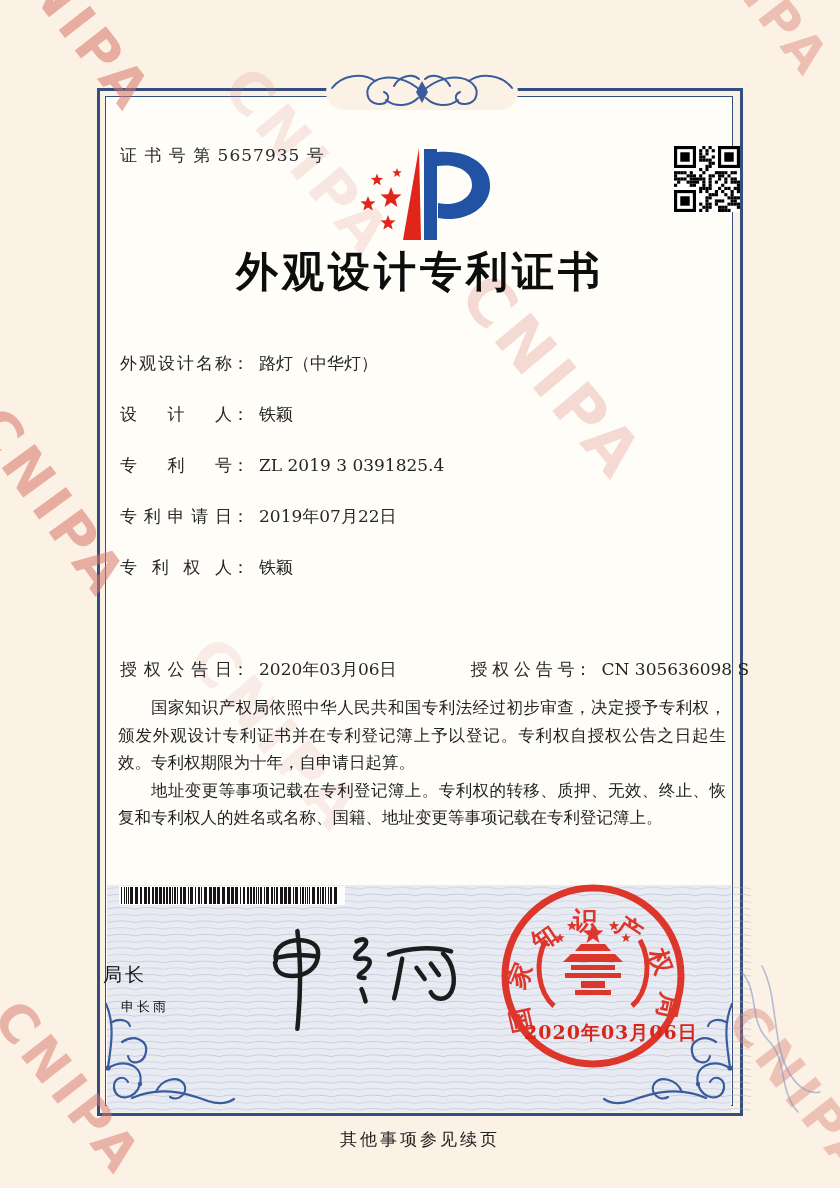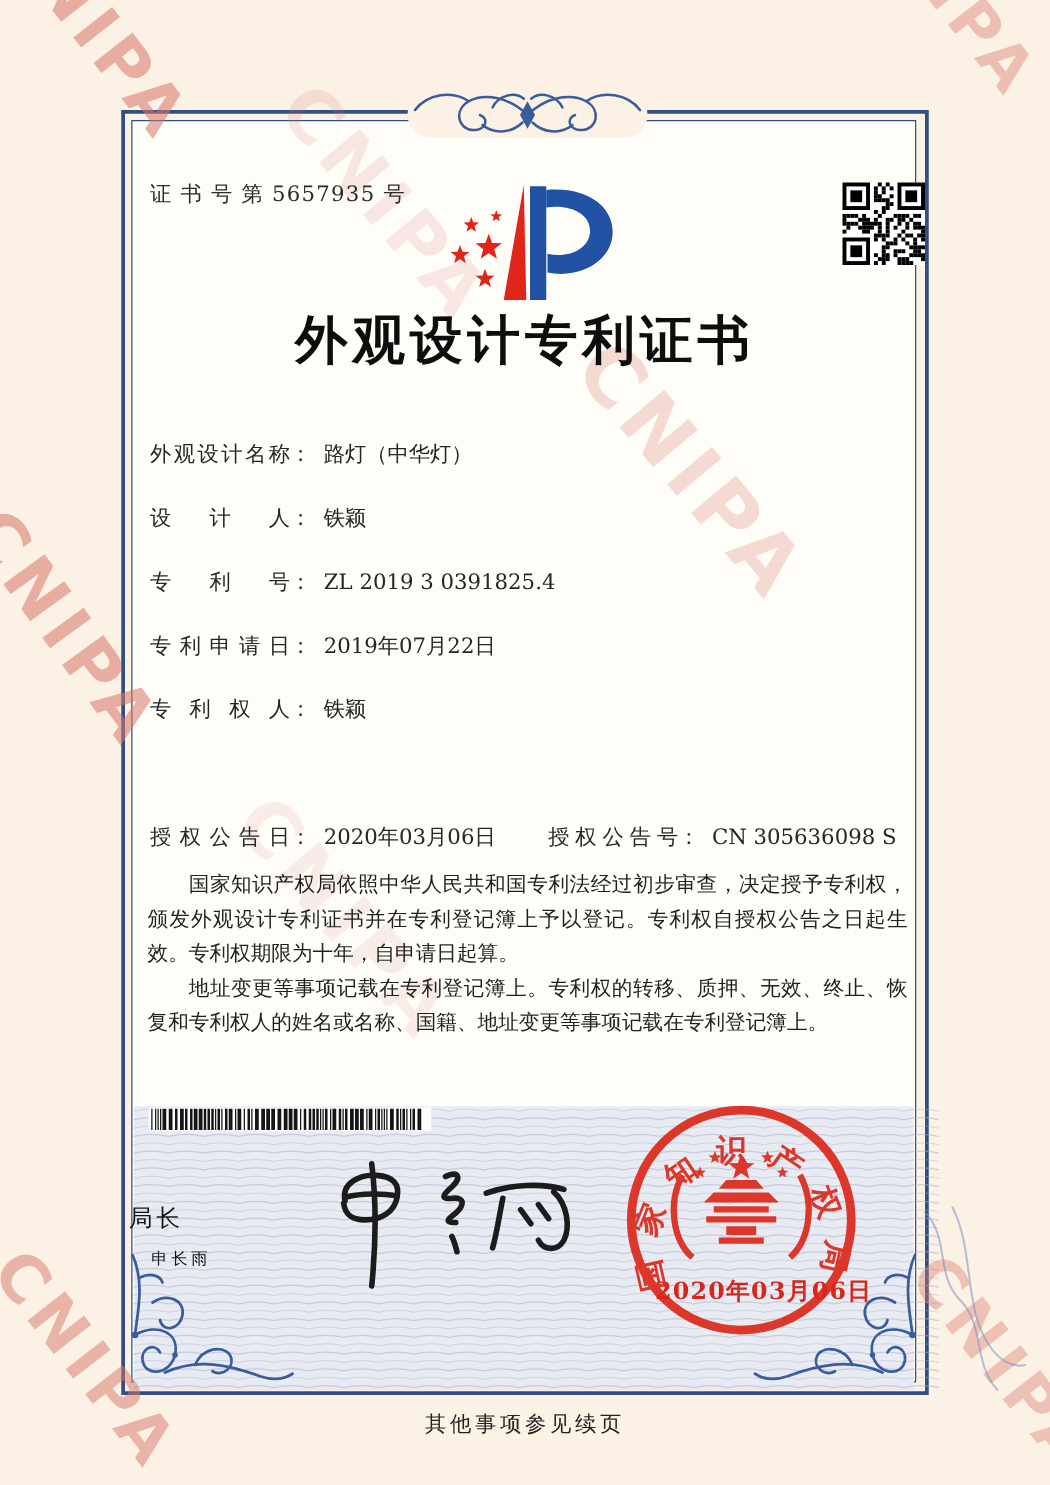--- a/index.html
+++ b/index.html
@@ -23,21 +23,21 @@
   .title{position:absolute;left:0;top:244px;width:840px;text-align:center;
     font-size:42px;font-weight:bold;color:#0d0d0d;letter-spacing:4px;}
 
   .frow{position:absolute;left:120px;font-size:17px;color:#262626;white-space:nowrap;}
   .flabel{display:inline-block;width:112px;text-align:justify;text-align-last:justify;vertical-align:top;}
   .fvalue{margin-left:10px;}
   .r1{top:352px}.r2{top:403px}.r3{top:454px}.r4{top:505px}.r5{top:556px}
   .r6{top:604px;white-space:normal;}
   .r6 .fvalue{display:inline-block;width:478px;line-height:28px;vertical-align:top;}
   .r7{top:658px}
-  .grant2{margin-left:42px;}
+  .grant2{margin-left:74px;}
   .flabel2{display:inline-block;width:104px;text-align:justify;text-align-last:justify;}
 
   .paras{position:absolute;left:118px;top:694px;width:608px;font-size:16.5px;line-height:27.5px;
     color:#1f1f1f;text-align:justify;}
   .paras p{margin:0;text-indent:2em;}
 
   #barcode{position:absolute;left:119px;top:886px;width:222px;height:17px;background:#fdfdfd;
     display:flex;align-items:stretch;padding:1px 2px;}
   #barcode div{height:100%;}
 

